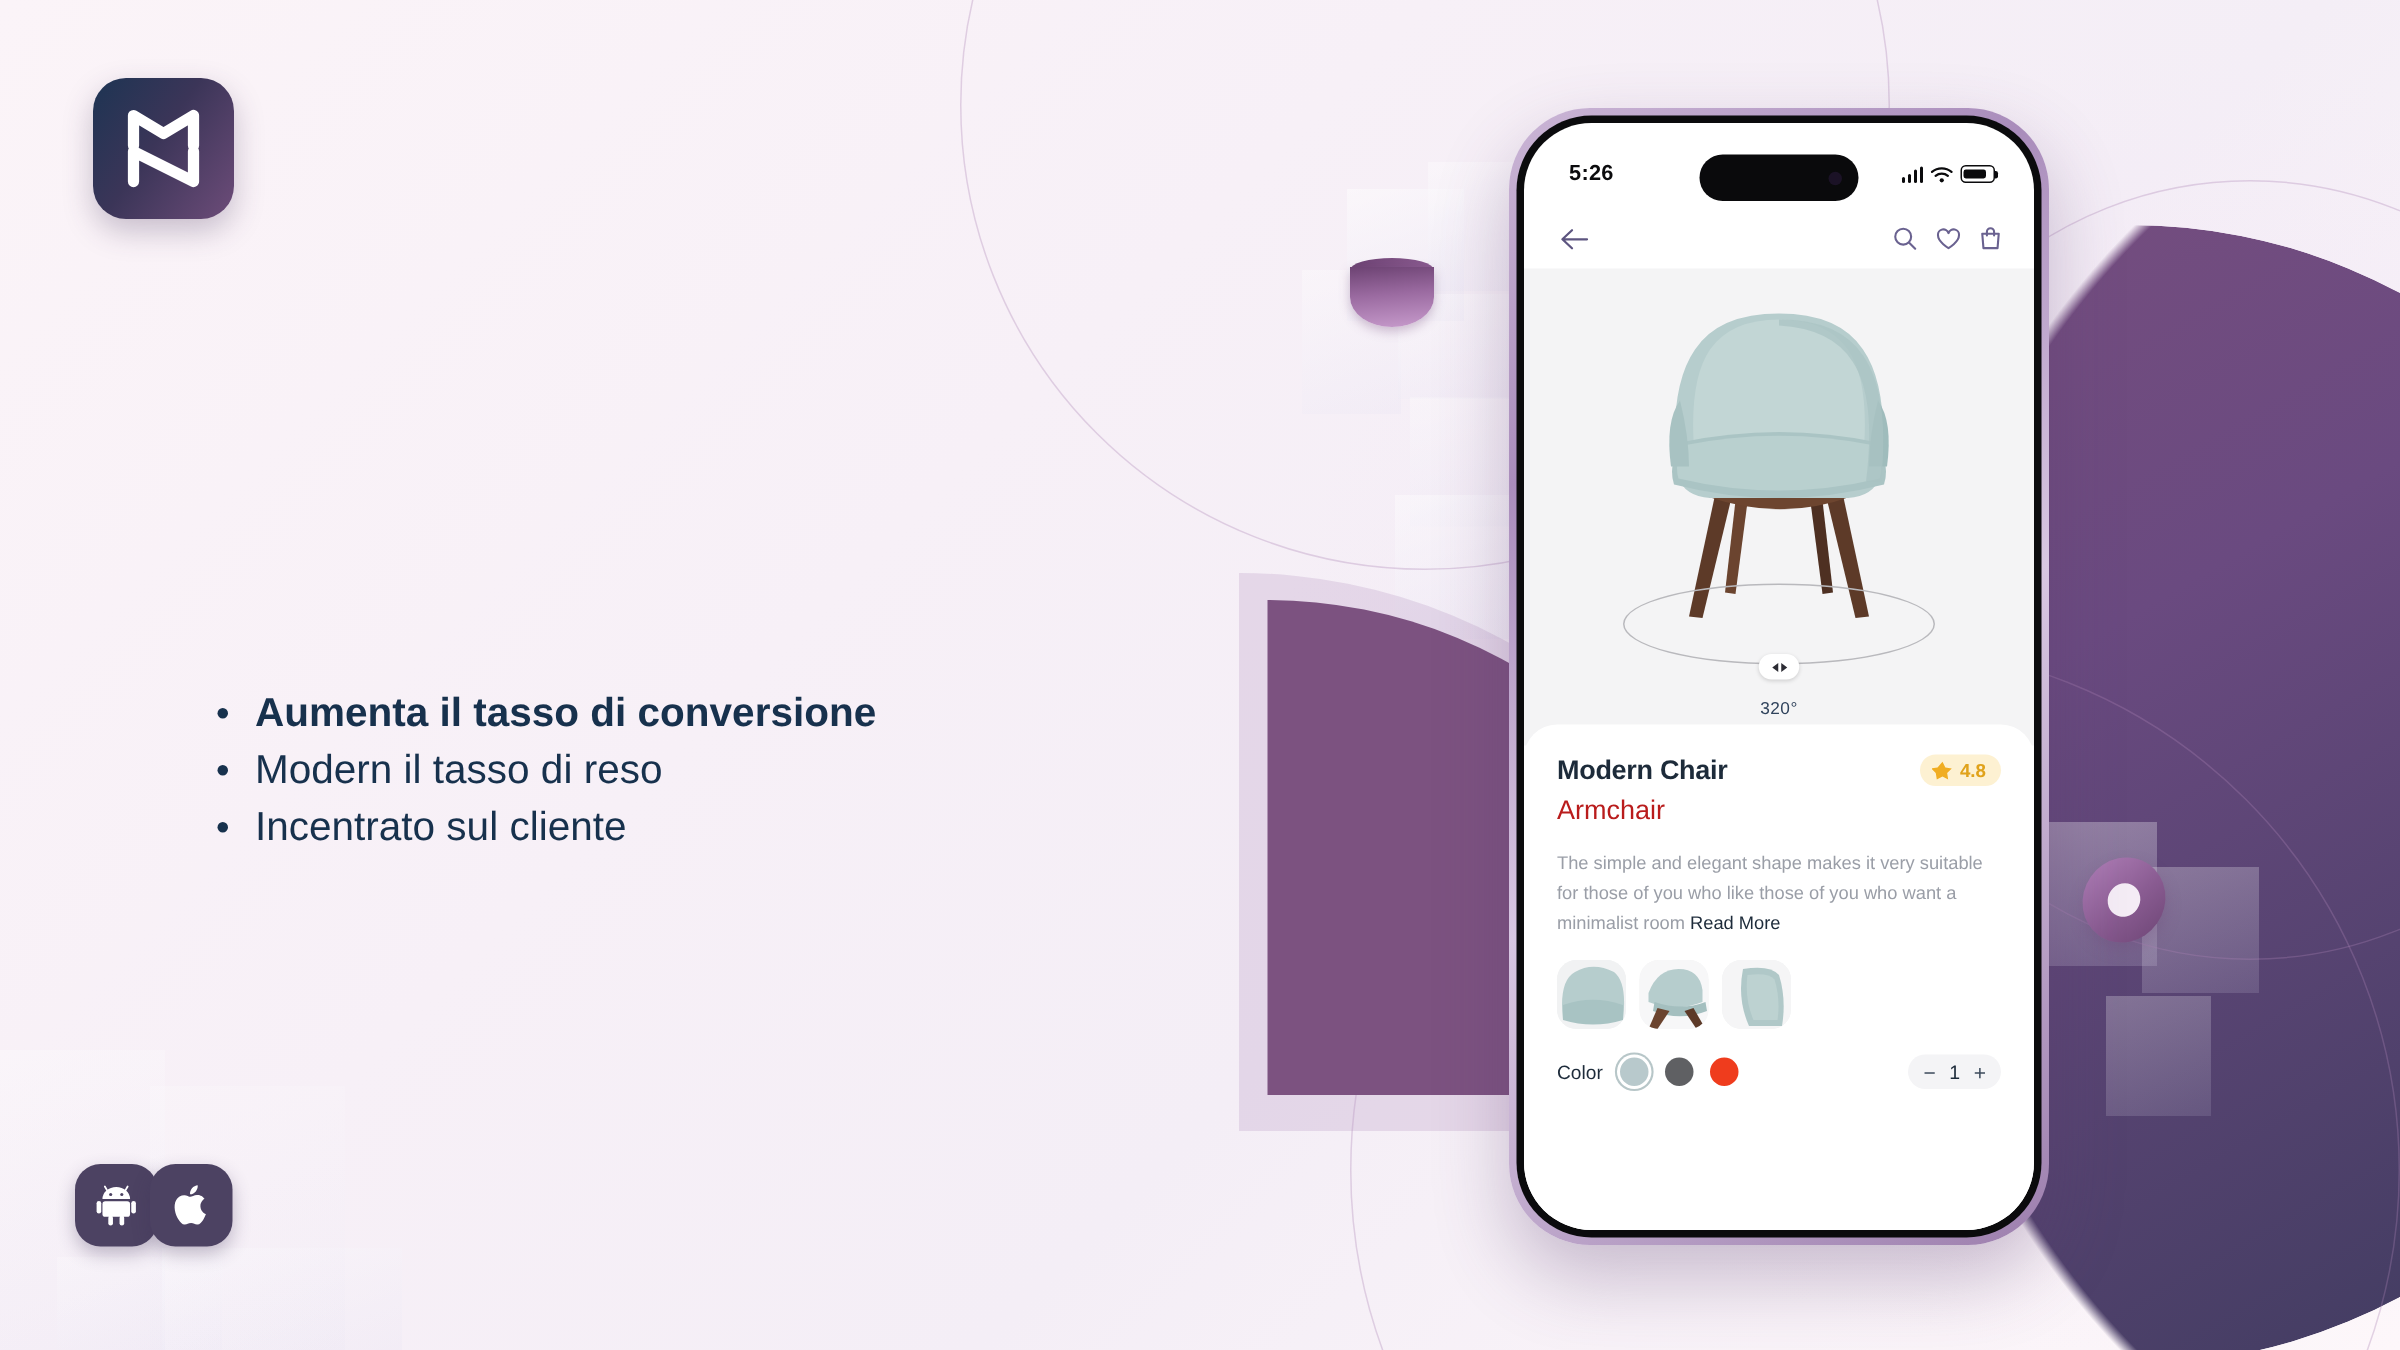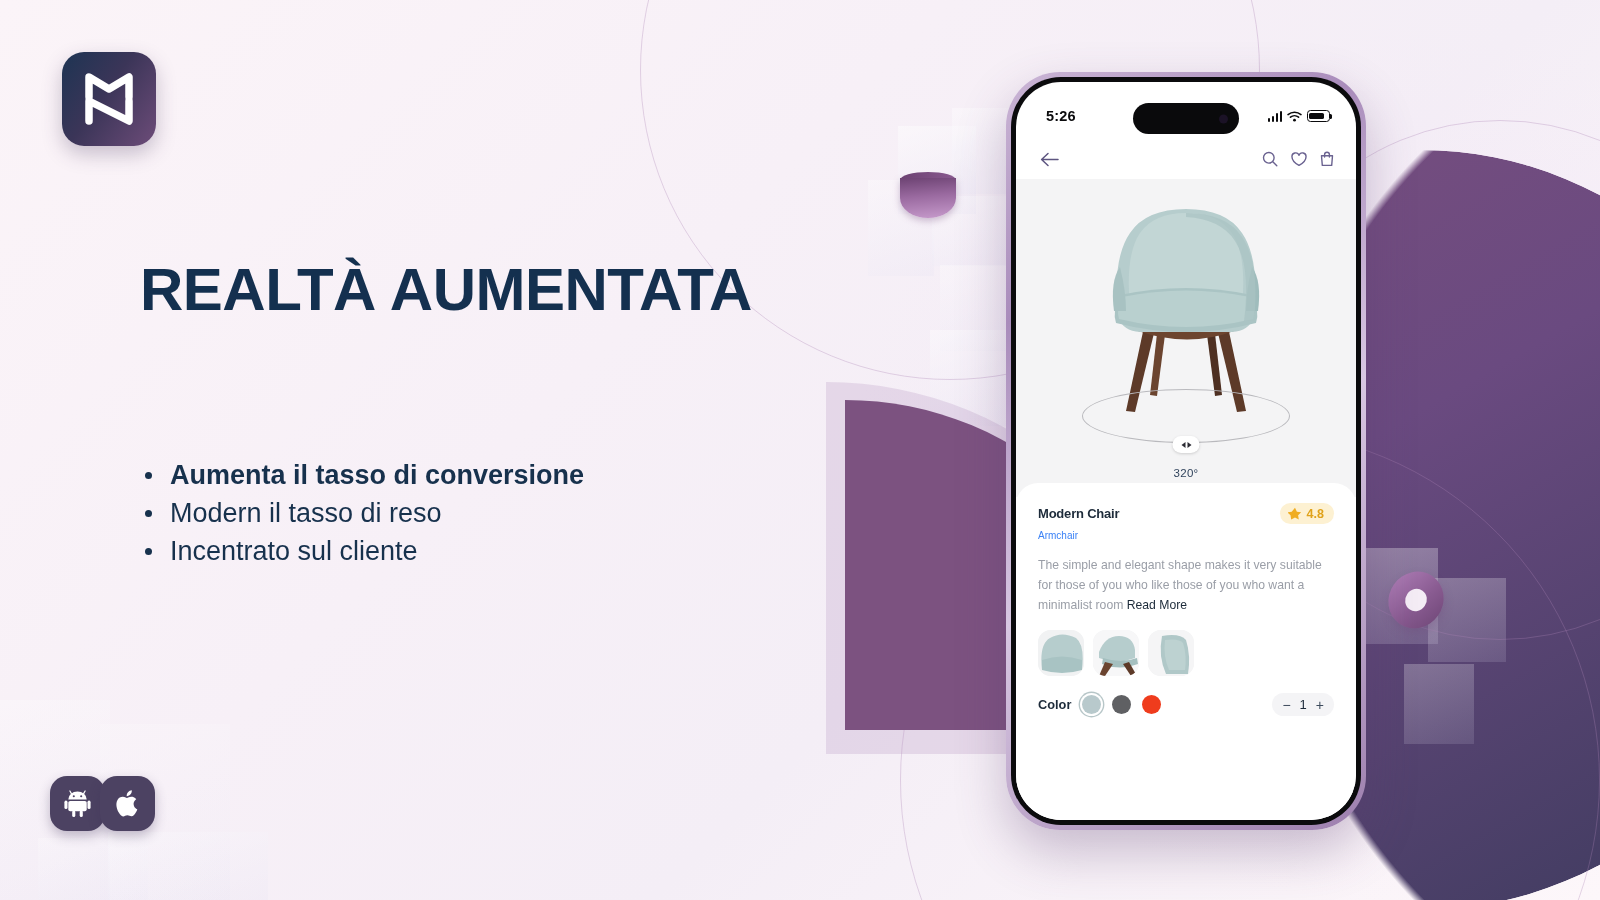--- a/index.html
+++ b/index.html
@@ -296,29 +296,29 @@
   
   #sheet {
     position: relative;
     background: #ffffff;
     border-radius: 22px 22px 0 0;
     margin-top: -14px;
     padding: 20px 22px 0 22px;
     height: 100%;
   }
   #title-row { display: flex; align-items: center; justify-content: space-between; }
-  #prod-title { font-size: 13px; font-weight: 700; color: #1d2b3a; letter-spacing: -0.2px; }
+  #prod-title { font-size: 18px; font-weight: 700; color: #1d2b3a; letter-spacing: -0.2px; }
   #rating {
     display: flex; align-items: center; gap: 5px;
     background: #fdf1d2;
     border-radius: 11px;
     padding: 3.5px 10px 3.5px 8px;
   }
   #rating-val { font-size: 12.5px; font-weight: 600; color: #e0a21a; }
-  #prod-sub { margin-top: 6px; font-size: 10px; color: #3b82f6; }
+  #prod-sub { margin-top: 6px; font-size: 18px; color: #b91c1c; }
   #prod-desc {
     margin-top: 14px;
     font-size: 12.2px;
     line-height: 20px;
     color: #9a9ea7;
   }
   #read-more { color: #1d2b3a; font-weight: 400; }
 
   #thumbs { display: flex; gap: 9px; margin-top: 15px; }
   .thumb {
@@ -327,21 +327,21 @@
     background: #f2f3f4;
     overflow: hidden;
     position: relative;
   }
 
   #options {
     display: flex; align-items: center; justify-content: space-between;
     margin-top: 17px;
   }
   #color-group { display: flex; align-items: center; gap: 11px; }
-  #color-label { font-size: 12.8px; font-weight: 700; color: #1d2b3a; }
+  #color-label { font-size: 12.8px; font-weight: 400; color: #1d2b3a; }
   .swatch { width: 19px; height: 19px; border-radius: 50%; }
   .swatch.sel { box-shadow: 0 0 0 2px #fff, 0 0 0 3.4px #b7c6c8; }
 
   #qty {
     display: flex; align-items: center; gap: 9px;
     background: #f4f4f6;
     border-radius: 14px;
     padding: 4px 10px;
   }
   .qbtn { font-size: 14px; color: #3d4b5c; line-height: 1; }
@@ -381,21 +381,20 @@
     <div class="torus"></div>
   </div>
 
   <div id="logo">
     <svg width="56" height="54" viewBox="0 0 56 54">
       <path d="M8 25 L8 5 L28 17 L48 5 L48 25" fill="none" stroke="#ffffff" stroke-width="7.5" stroke-linecap="round" stroke-linejoin="round"></path>
       <path d="M8 49 L8 29 L48 49 L48 29" fill="none" stroke="#ffffff" stroke-width="7.5" stroke-linecap="round" stroke-linejoin="round"></path>
     </svg>
   </div>
 
-  <h1 id="headline">REALTÀ AUMENTATA</h1>
 
 
   <ul id="bullets">
     <li class="bold">
       <span>Aumenta il tasso di conversione</span>
     </li>
     <li>
       <span>Modern il tasso di reso</span>
     </li>
     <li>

